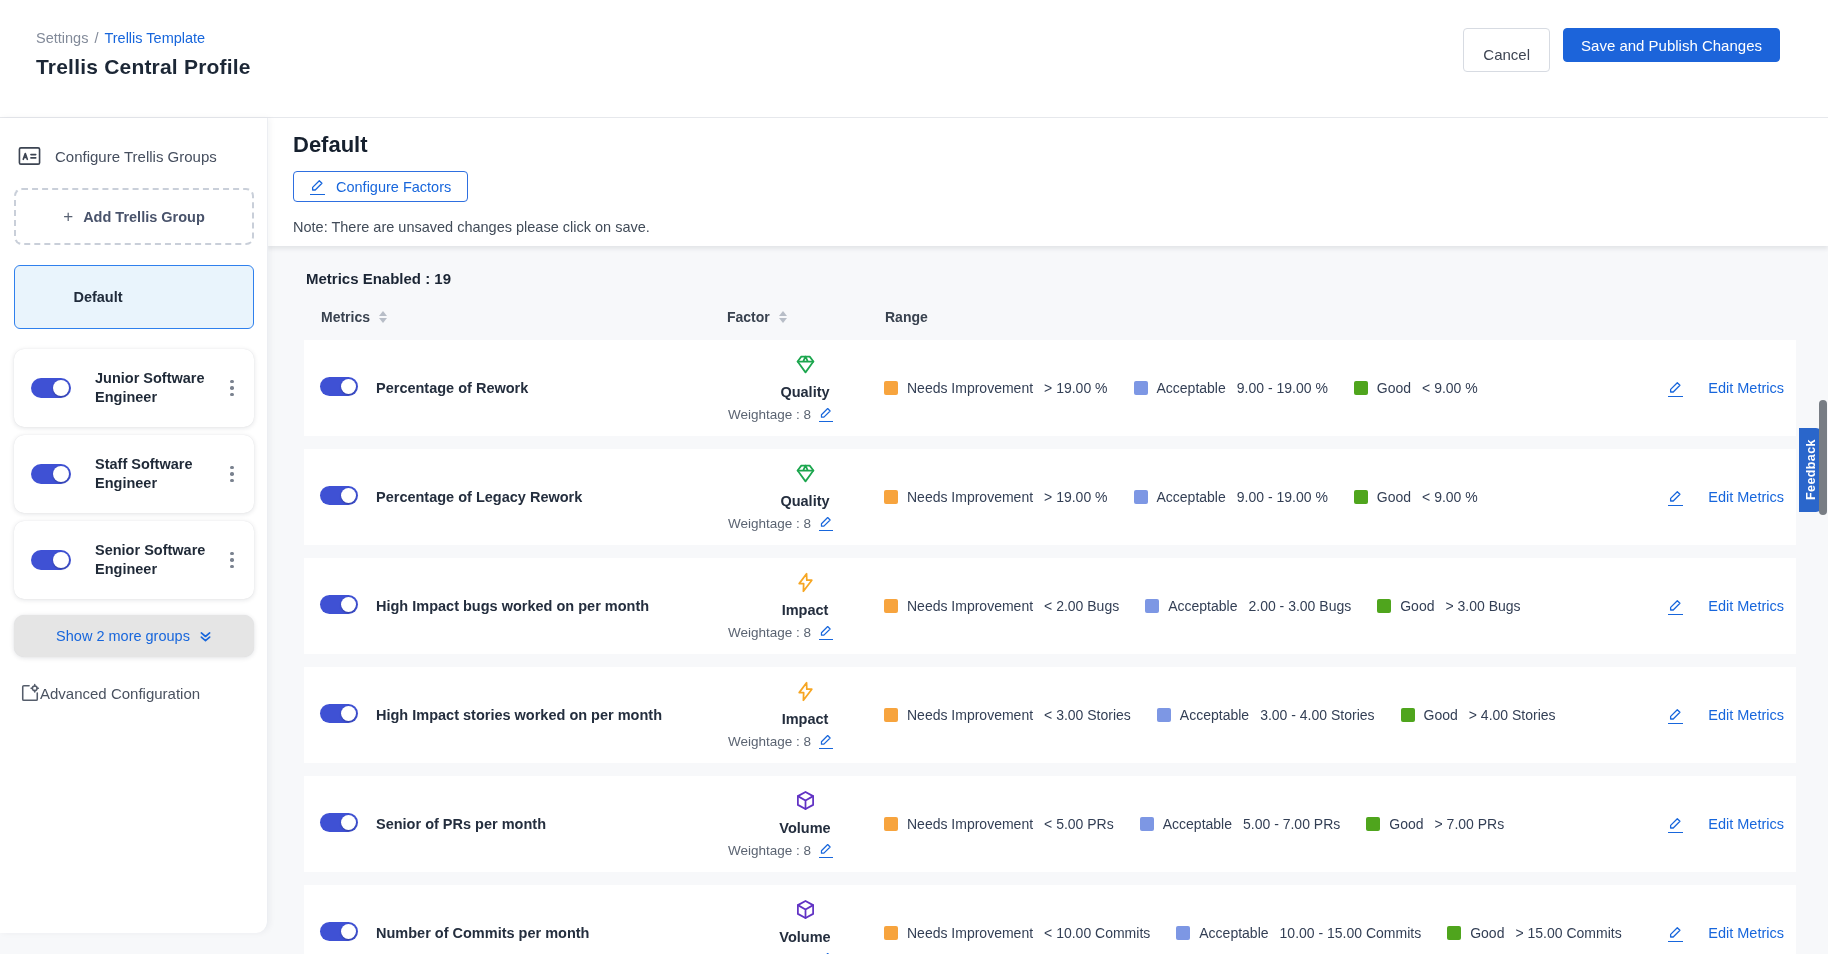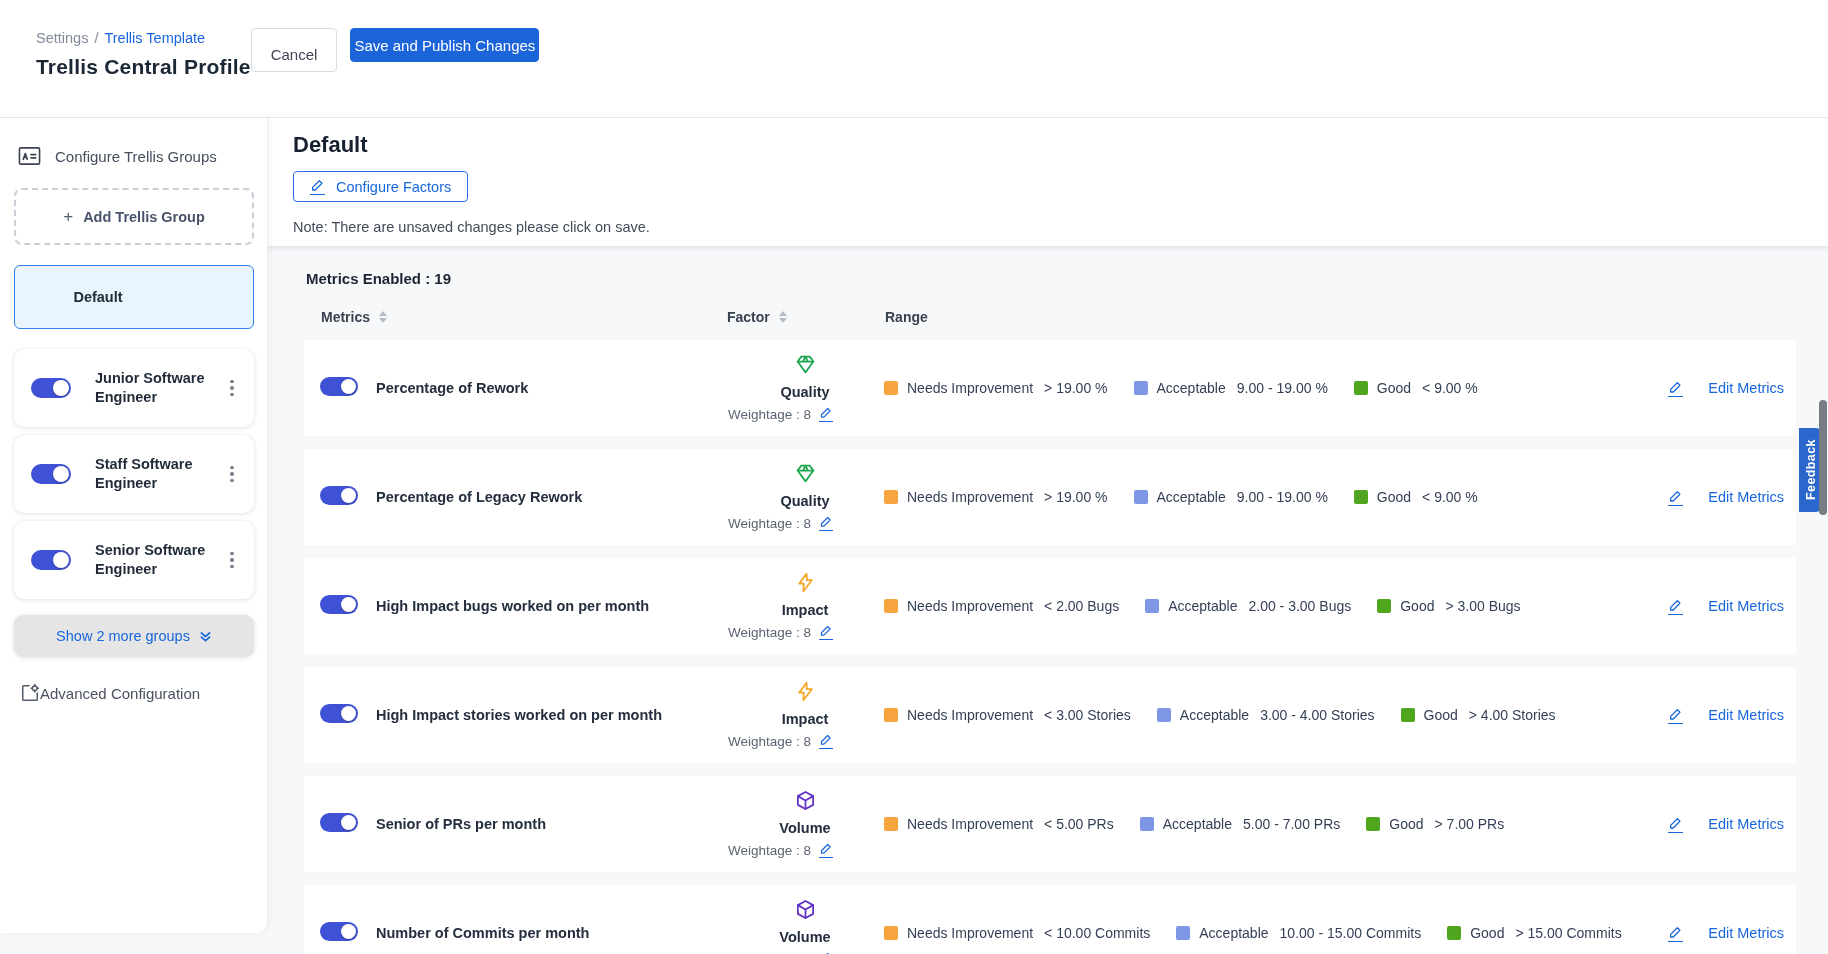--- a/index.html
+++ b/index.html
@@ -5,29 +5,29 @@
   * { box-sizing: border-box; }
   html,body { margin:0; padding:0; }
   body {
     width:1828px; height:954px; overflow:hidden;
     font-family:"Liberation Sans", sans-serif;
     background:#ffffff; color:#1f2937;
   }
   .page { position:relative; width:1828px; height:954px; background:#fff; }
 
   
-  .topbar { height:117px; display:flex; align-items:flex-start;
+  .topbar { height:117px; display:flex; justify-content:space-between; align-items:flex-start;
             padding:28px 48px 0 36px; background:#fff; }
   .breadcrumb { font-size:14.5px; color:#828a99; display:flex; gap:6px; margin-top:2px; }
   .crumb-link { color:var(--c-link,#1766DC); cursor:pointer; text-decoration:none; }
   .page-title { margin:9px 0 0; font-size:21px; font-weight:bold; color:#1c2736; letter-spacing:.2px; }
   .topbar-actions { display:flex; gap:13px; }
   .btn-secondary { height:44px; padding:17px 19px; background:#fff; border:1px solid #d7dbe2; border-radius:4px;
                    font-size:15px; color:#3e4553; cursor:pointer; font-family:inherit; }
-  .btn-primary { height:34px; padding:0 3px; background:var(--c-primary,#1C64DA); border:1px solid var(--c-primary,#1C64DA);
+  .btn-primary { height:34px; padding:0 17px; background:var(--c-primary,#1C64DA); border:1px solid var(--c-primary,#1C64DA);
                  border-radius:4px; font-size:15px; color:#fff; cursor:pointer; font-family:inherit; }
 
   
   .body-row { display:flex; height:837px; border-top:1px solid #e6e8ec; background:#f7f8fa; }
 
   
   .sidebar { width:268px; flex:none; background:#fff; height:815px; border-right:1px solid #eceef2;
              border-radius:0 0 12px 0; box-shadow:2px 0 6px rgba(29,41,57,.05);
              padding:28px 14px 0 14px; position:relative; z-index:2; }
   .sidebar-head { display:flex; align-items:center; gap:14px; padding-left:4px; color:#454e5e;

